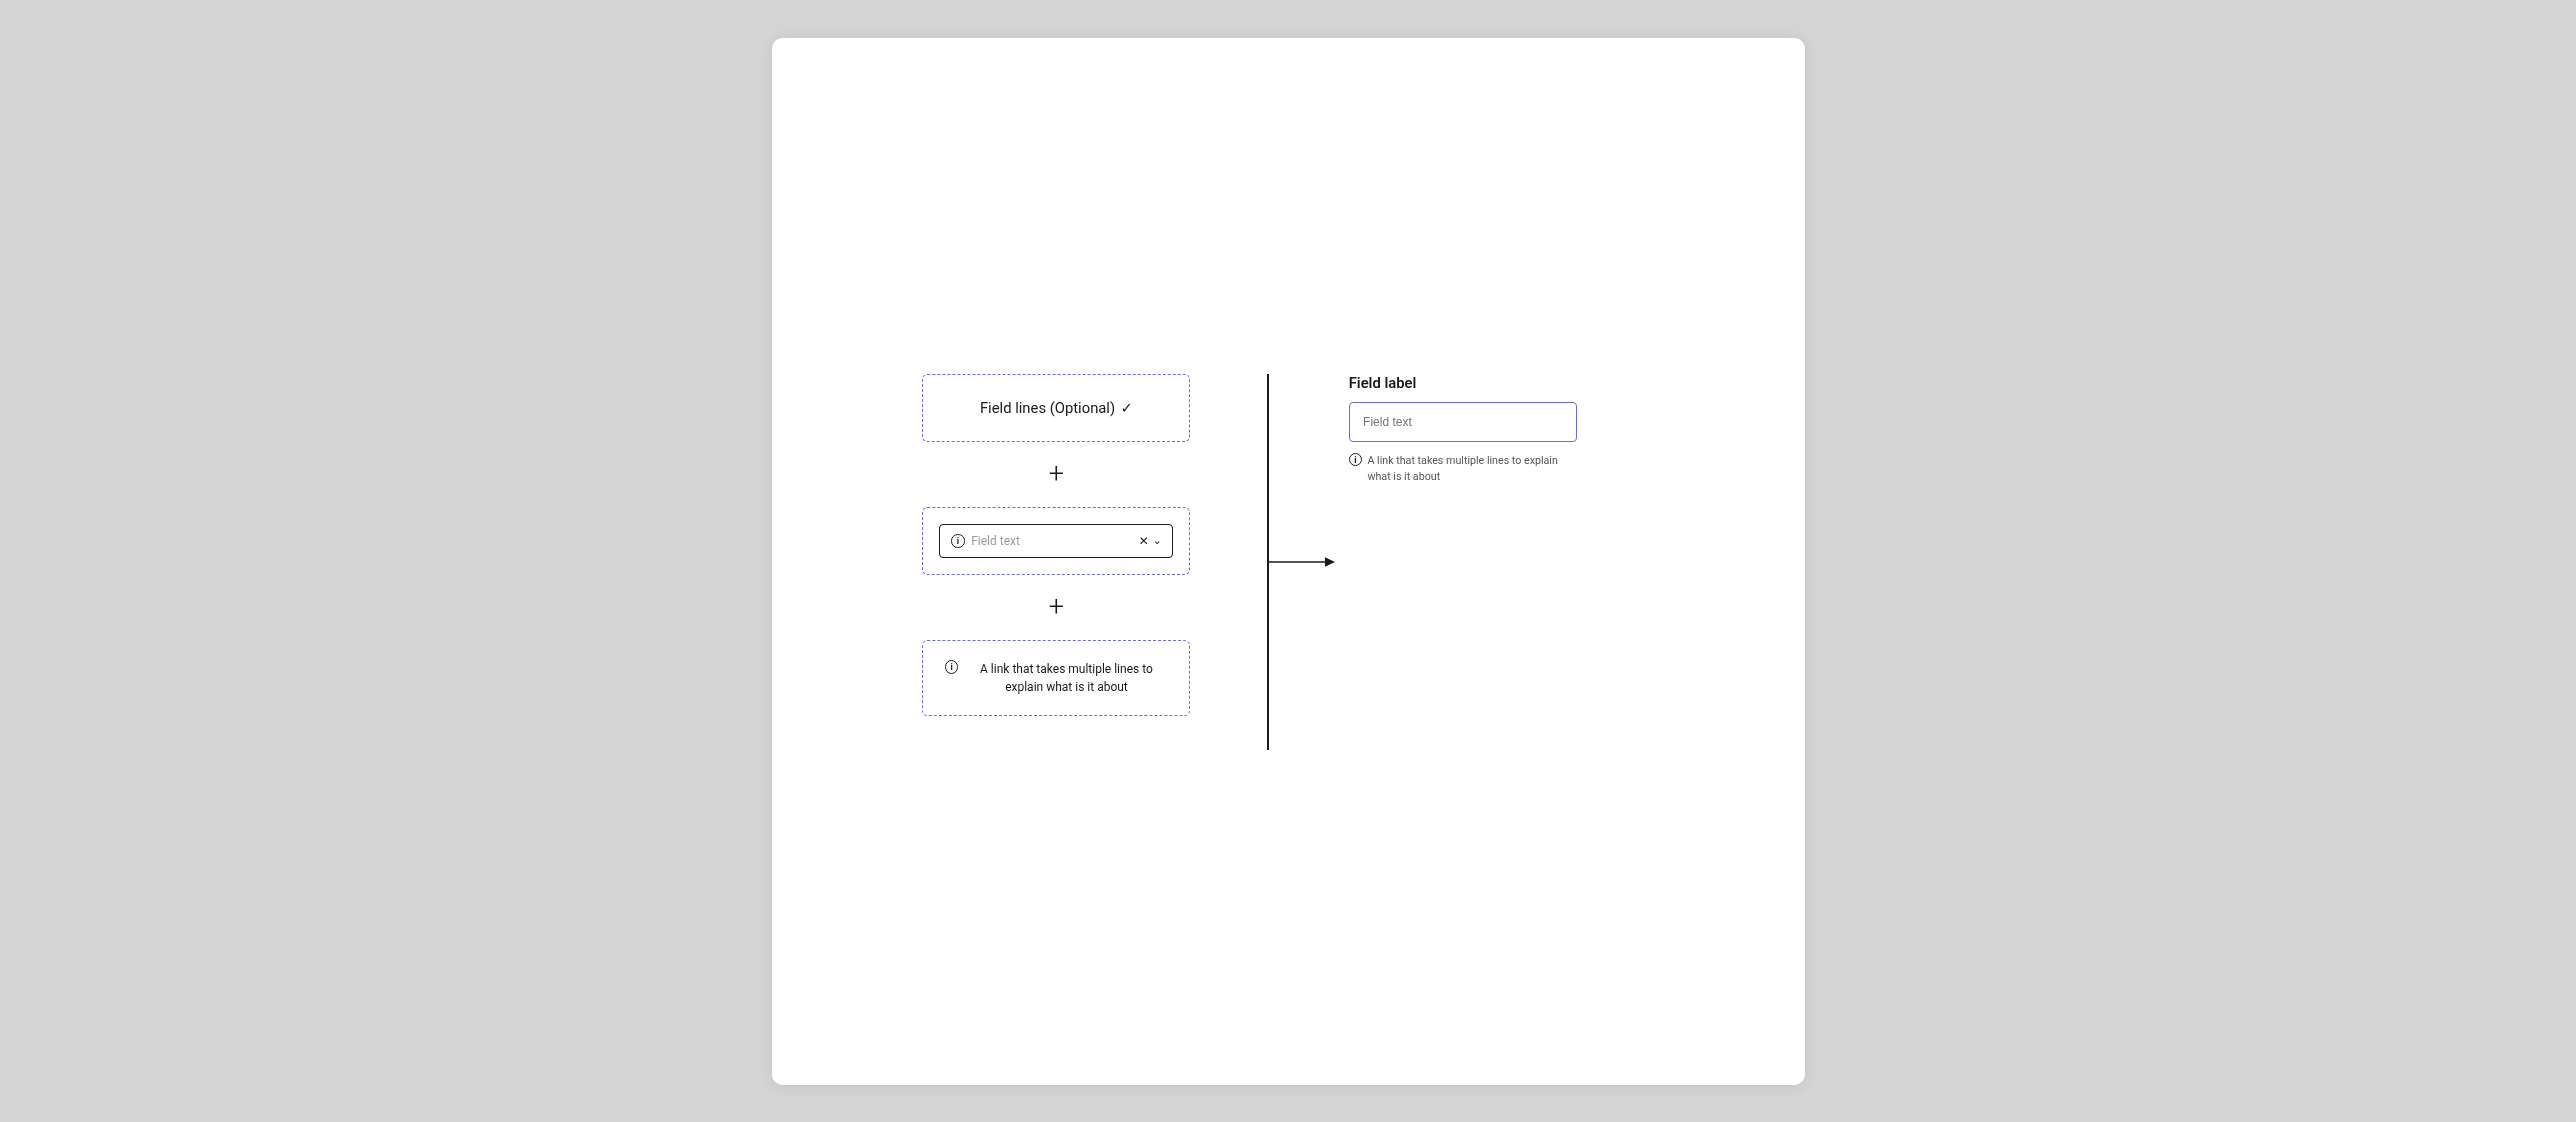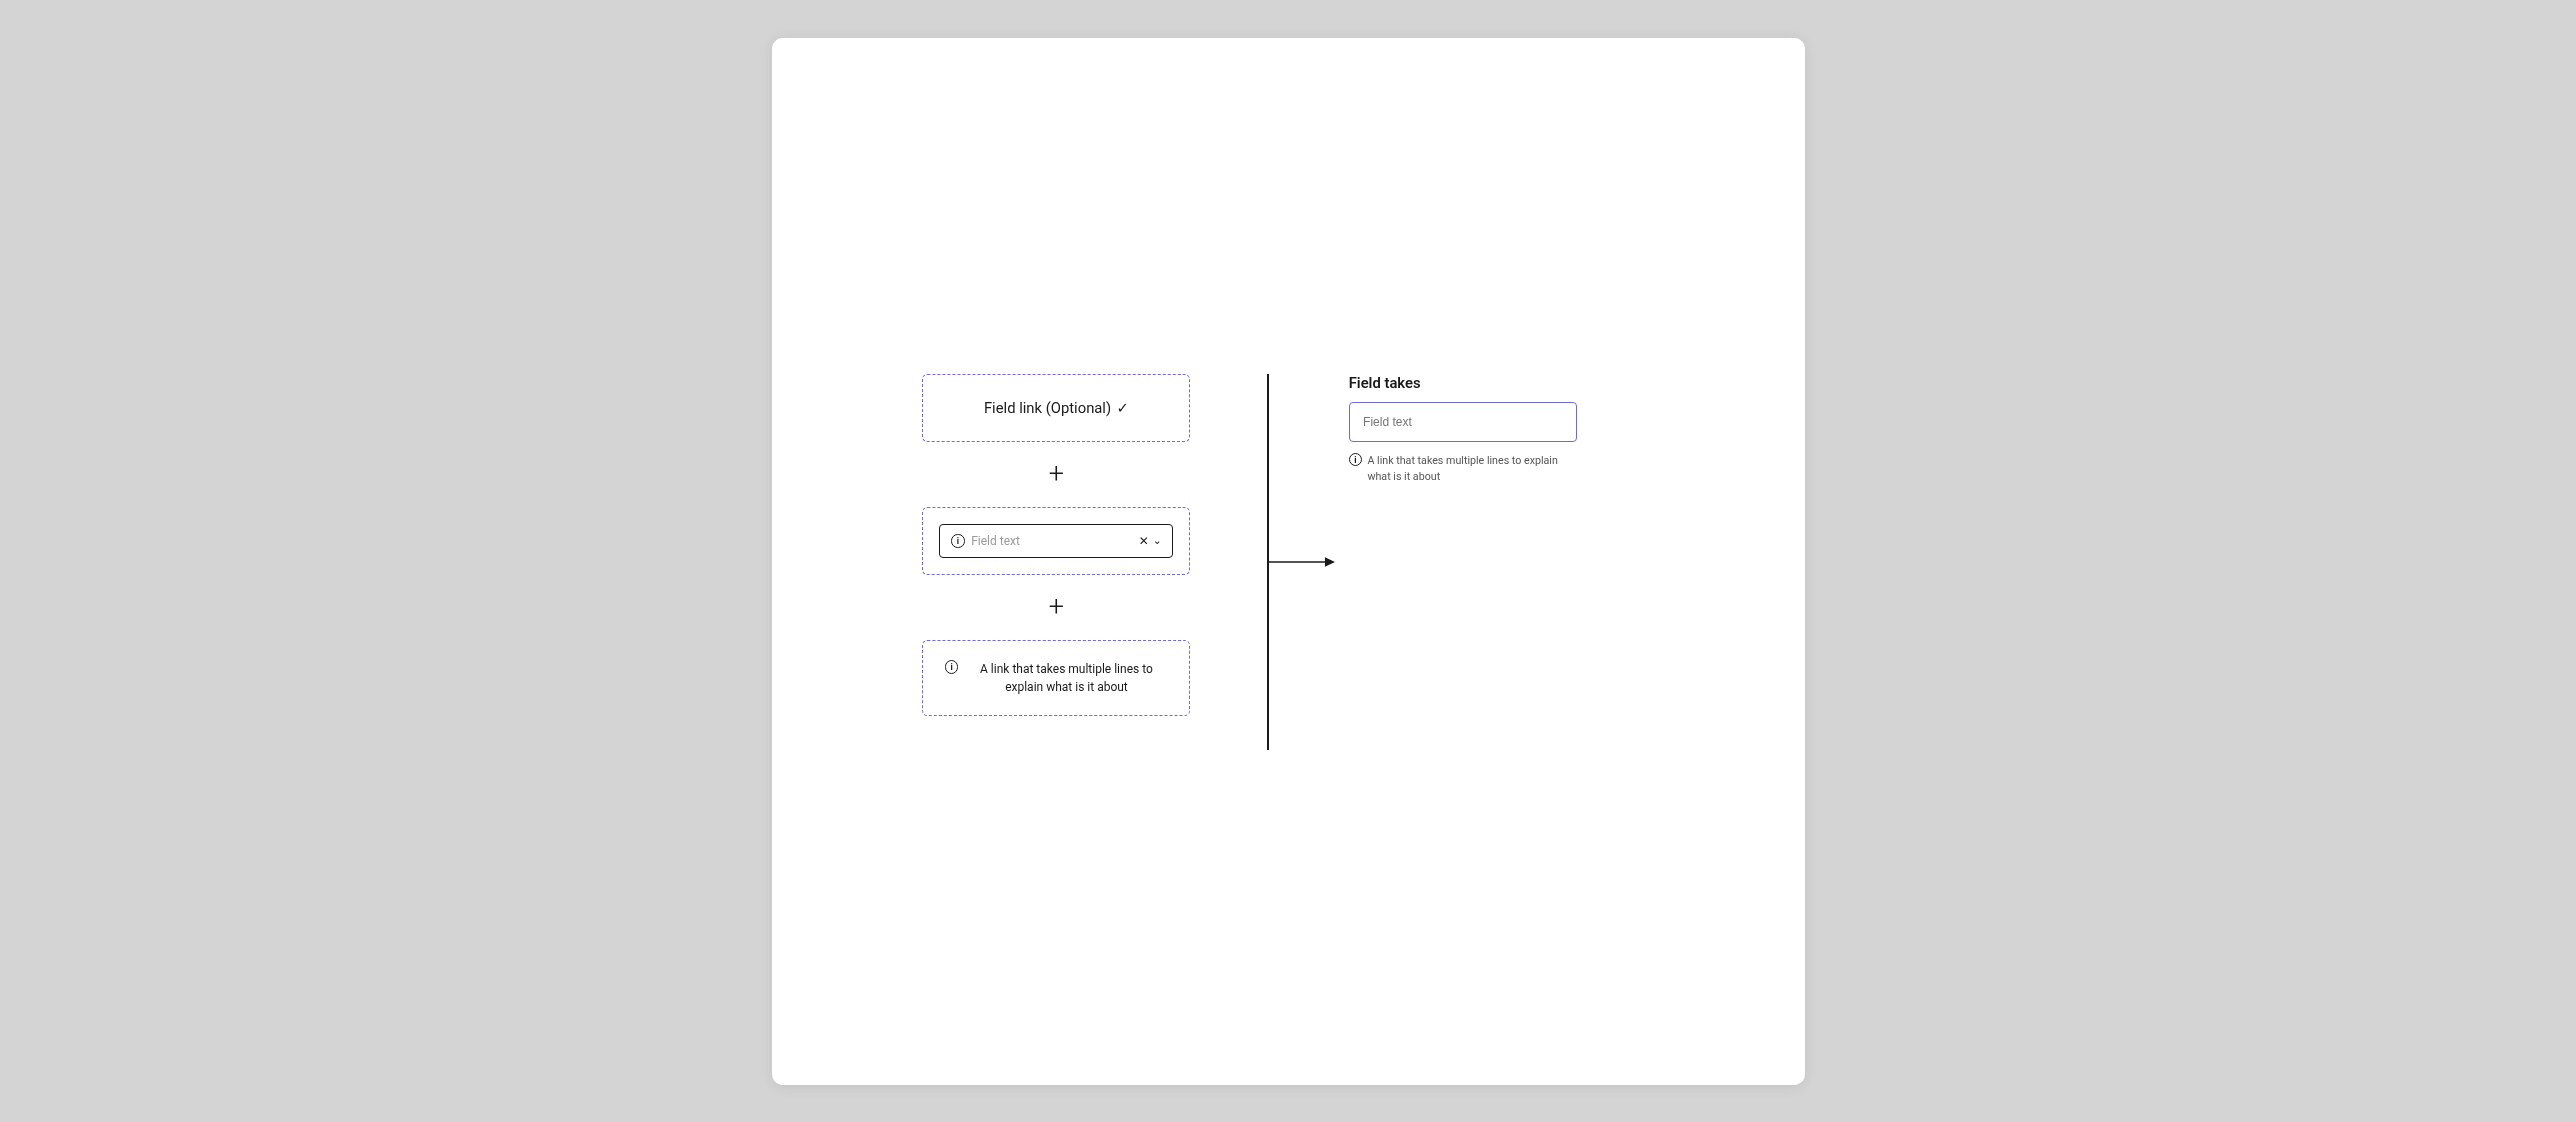--- a/index.html
+++ b/index.html
@@ -207,21 +207,21 @@
 </head>
 <body>
 
 <div class="main-card">
   <div class="content-area">
 
     <div class="left-panel">
 
       <div class="dashed-box label-box">
         <span class="label-text">
-          <span>Field link (Optional)</span>
+          <span>Field lines (Optional)</span>
           <span class="check-icon">✓</span>
         </span>
       </div>
 
       <div class="plus-divider">+</div>
 
       <div class="dashed-box field-box">
         <div class="inner-input-mock">
           <div class="info-icon-small">
             <span>i</span>
@@ -254,21 +254,21 @@
       <div style="position:absolute;top:50%;transform:translateY(-50%);left:50%;display:flex;align-items:center;">
         <svg width="67" height="14.8" viewBox="0 0 100 22">
           <line x1="0" y1="11" x2="85" y2="11" stroke="#1a1a1a" stroke-width="2.5"></line>
           <polygon points="85,4 100,11 85,18" fill="#1a1a1a"></polygon>
         </svg>
       </div>
     </div>
 
     <div class="right-panel">
 
-      <div class="right-field-label">Field takes</div>
+      <div class="right-field-label">Field label</div>
 
       <input class="right-input" type="text" placeholder="Field text" style="">
 
       <div class="right-hint">
         <div class="info-icon-small">
           <span>i</span>
         </div>
         <span class="right-hint-text">A link that takes multiple lines to explain what is it about</span>
       </div>
 

